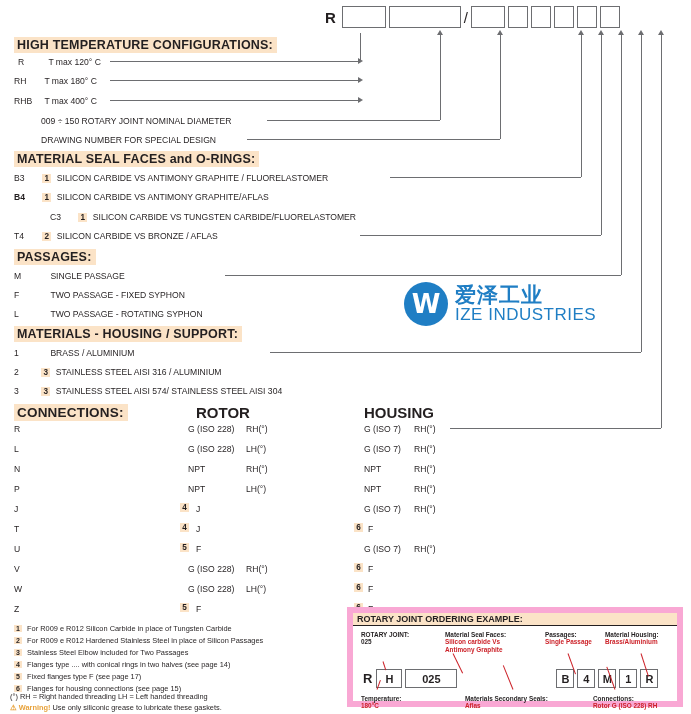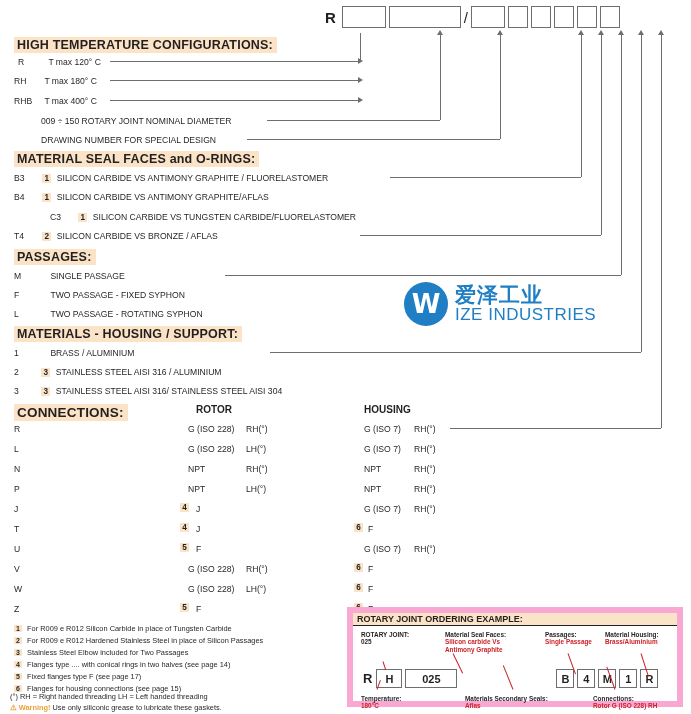--- a/index.html
+++ b/index.html
@@ -98,21 +98,21 @@
     width: 0; height: 0;
     border-left: 3px solid transparent;
     border-right: 3px solid transparent;
     border-bottom: 5px solid #6d6e71;
   }
 
   
   .col-head {
     position: absolute;
     font-weight: bold;
-    font-size: 10px;
+    font-size: 15px;
   }
 
   
   .fn { position: absolute; font-size: 7.4px; white-space: nowrap; }
   .fn .badge { font-size: 7px; width: 8px; }
   .warn { color: #e8a33d; font-weight: bold; }
 
   
   .order-box {
     position: absolute;
@@ -235,21 +235,21 @@
   <div class="arrow-up" style="left:497px; top:30px;"></div>
 
   <div class="sec-head" style="left:14px; top:151px;">MATERIAL SEAL FACES and O-RINGS:</div>
 
   <div class="row" style="left:14px; top:173px;">
     <span class="k" style="width:26px;">B3</span>
     <span class="badge">1</span>
     <span class="t">SILICON CARBIDE VS ANTIMONY GRAPHITE / FLUORELASTOMER</span>
   </div>
   <div class="row" style="left:14px; top:192px;">
-    <span class="k" style="width:26px;">B4</span>
+    <span class="k" style="width:26px;font-weight:bold;">B4</span>
     <span class="badge">1</span>
     <span class="t">SILICON CARBIDE VS ANTIMONY GRAPHITE/AFLAS</span>
   </div>
   <div class="row" style="left:14px; top:212px;margin-left:36px;">
     <span class="k" style="width:26px;">C3</span>
     <span class="badge">1</span>
     <span class="t">SILICON CARBIDE VS TUNGSTEN CARBIDE/FLUORELASTOMER</span>
   </div>
   <div class="row" style="left:14px; top:231px;">
     <span class="k" style="width:26px;">T4</span>
@@ -291,21 +291,21 @@
     <span class="t">BRASS / ALUMINIUM</span>
   </div>
   <div class="row" style="left:14px; top:367px;">
     <span class="k" style="width:25px;">2</span>
     <span class="badge">3</span>
     <span class="t">STAINLESS STEEL AISI 316 / ALUMINIUM</span>
   </div>
   <div class="row" style="left:14px; top:386px;">
     <span class="k" style="width:25px;">3</span>
     <span class="badge">3</span>
-    <span class="t">STAINLESS STEEL AISI 316/ STAINLESS STEEL AISI 304</span>
+    <span class="t">STAINLESS STEEL AISI 574/ STAINLESS STEEL AISI 304</span>
   </div>
 
   <div class="hline" style="left:270px; top:352px; width:371px;"></div>
   <div class="vline" style="left:641px; top:33px; height:319px;"></div>
   <div class="arrow-up" style="left:638px; top:30px;"></div>
 
   <div class="sec-head" style="left:14px; top:404px; font-size:13.5px;">CONNECTIONS:</div>
   <div class="col-head" style="left:196px; top:404px;">ROTOR</div>
   <div class="col-head" style="left:364px; top:404px;">HOUSING</div>
 

